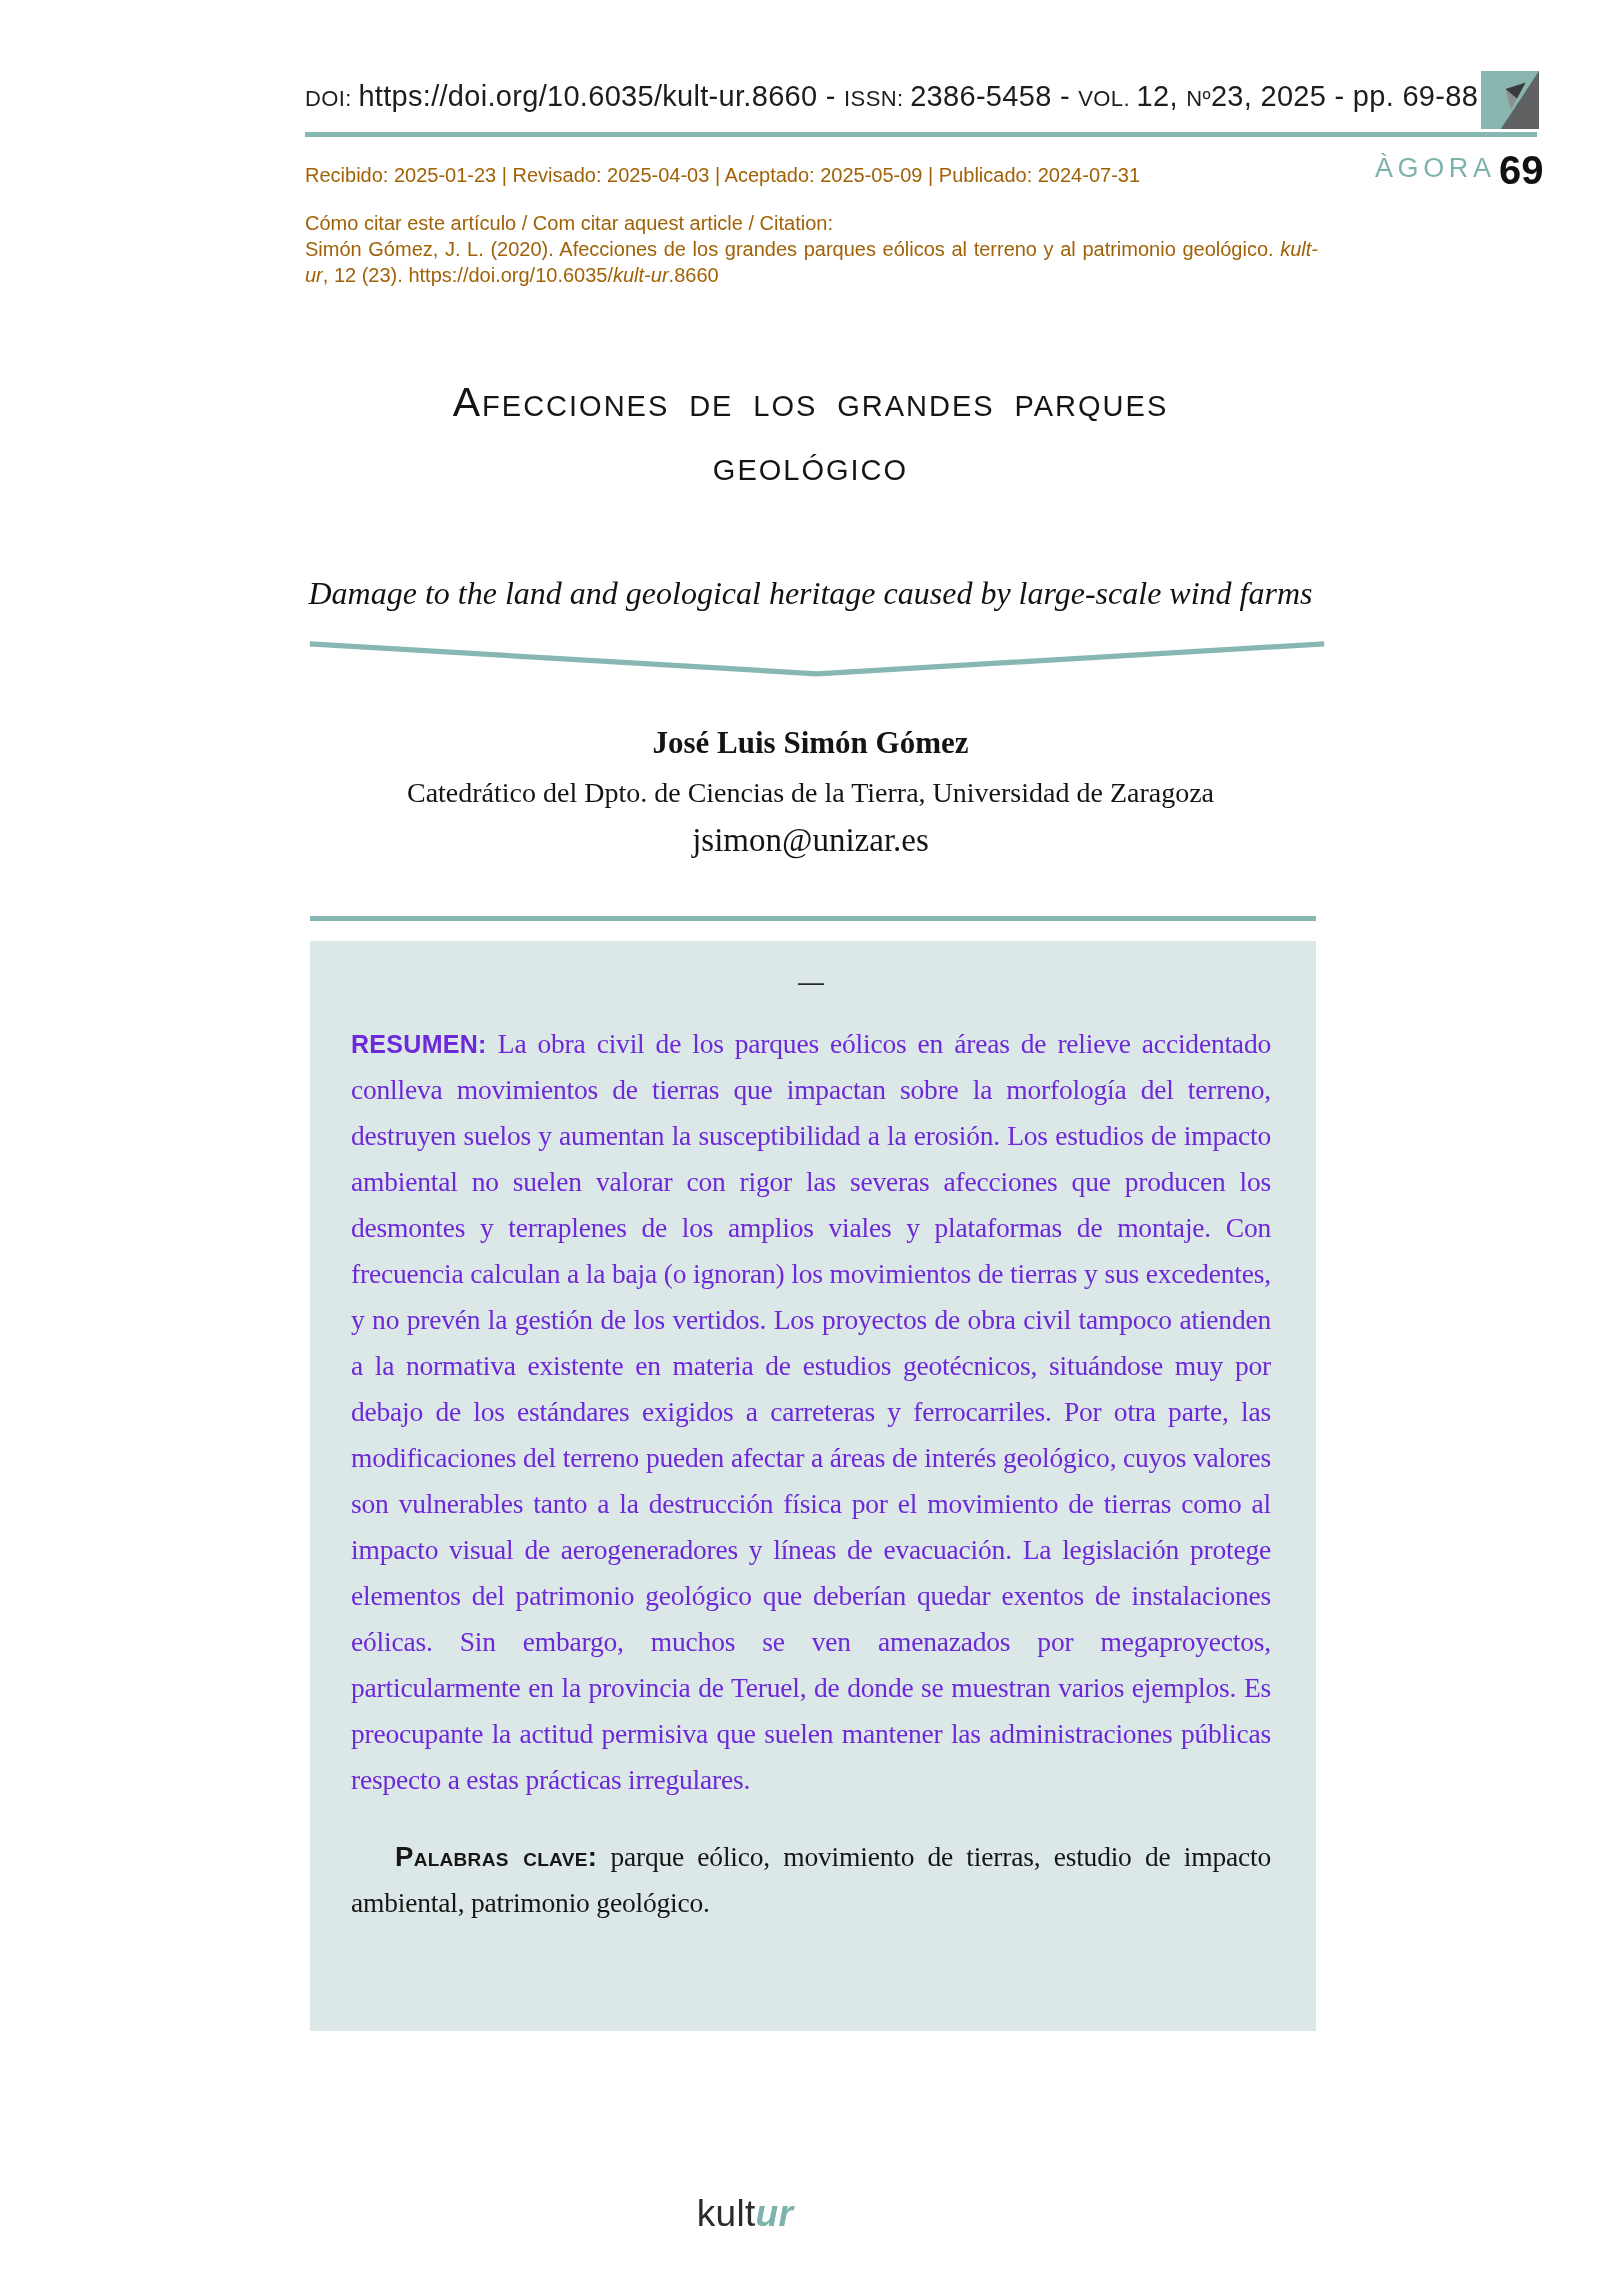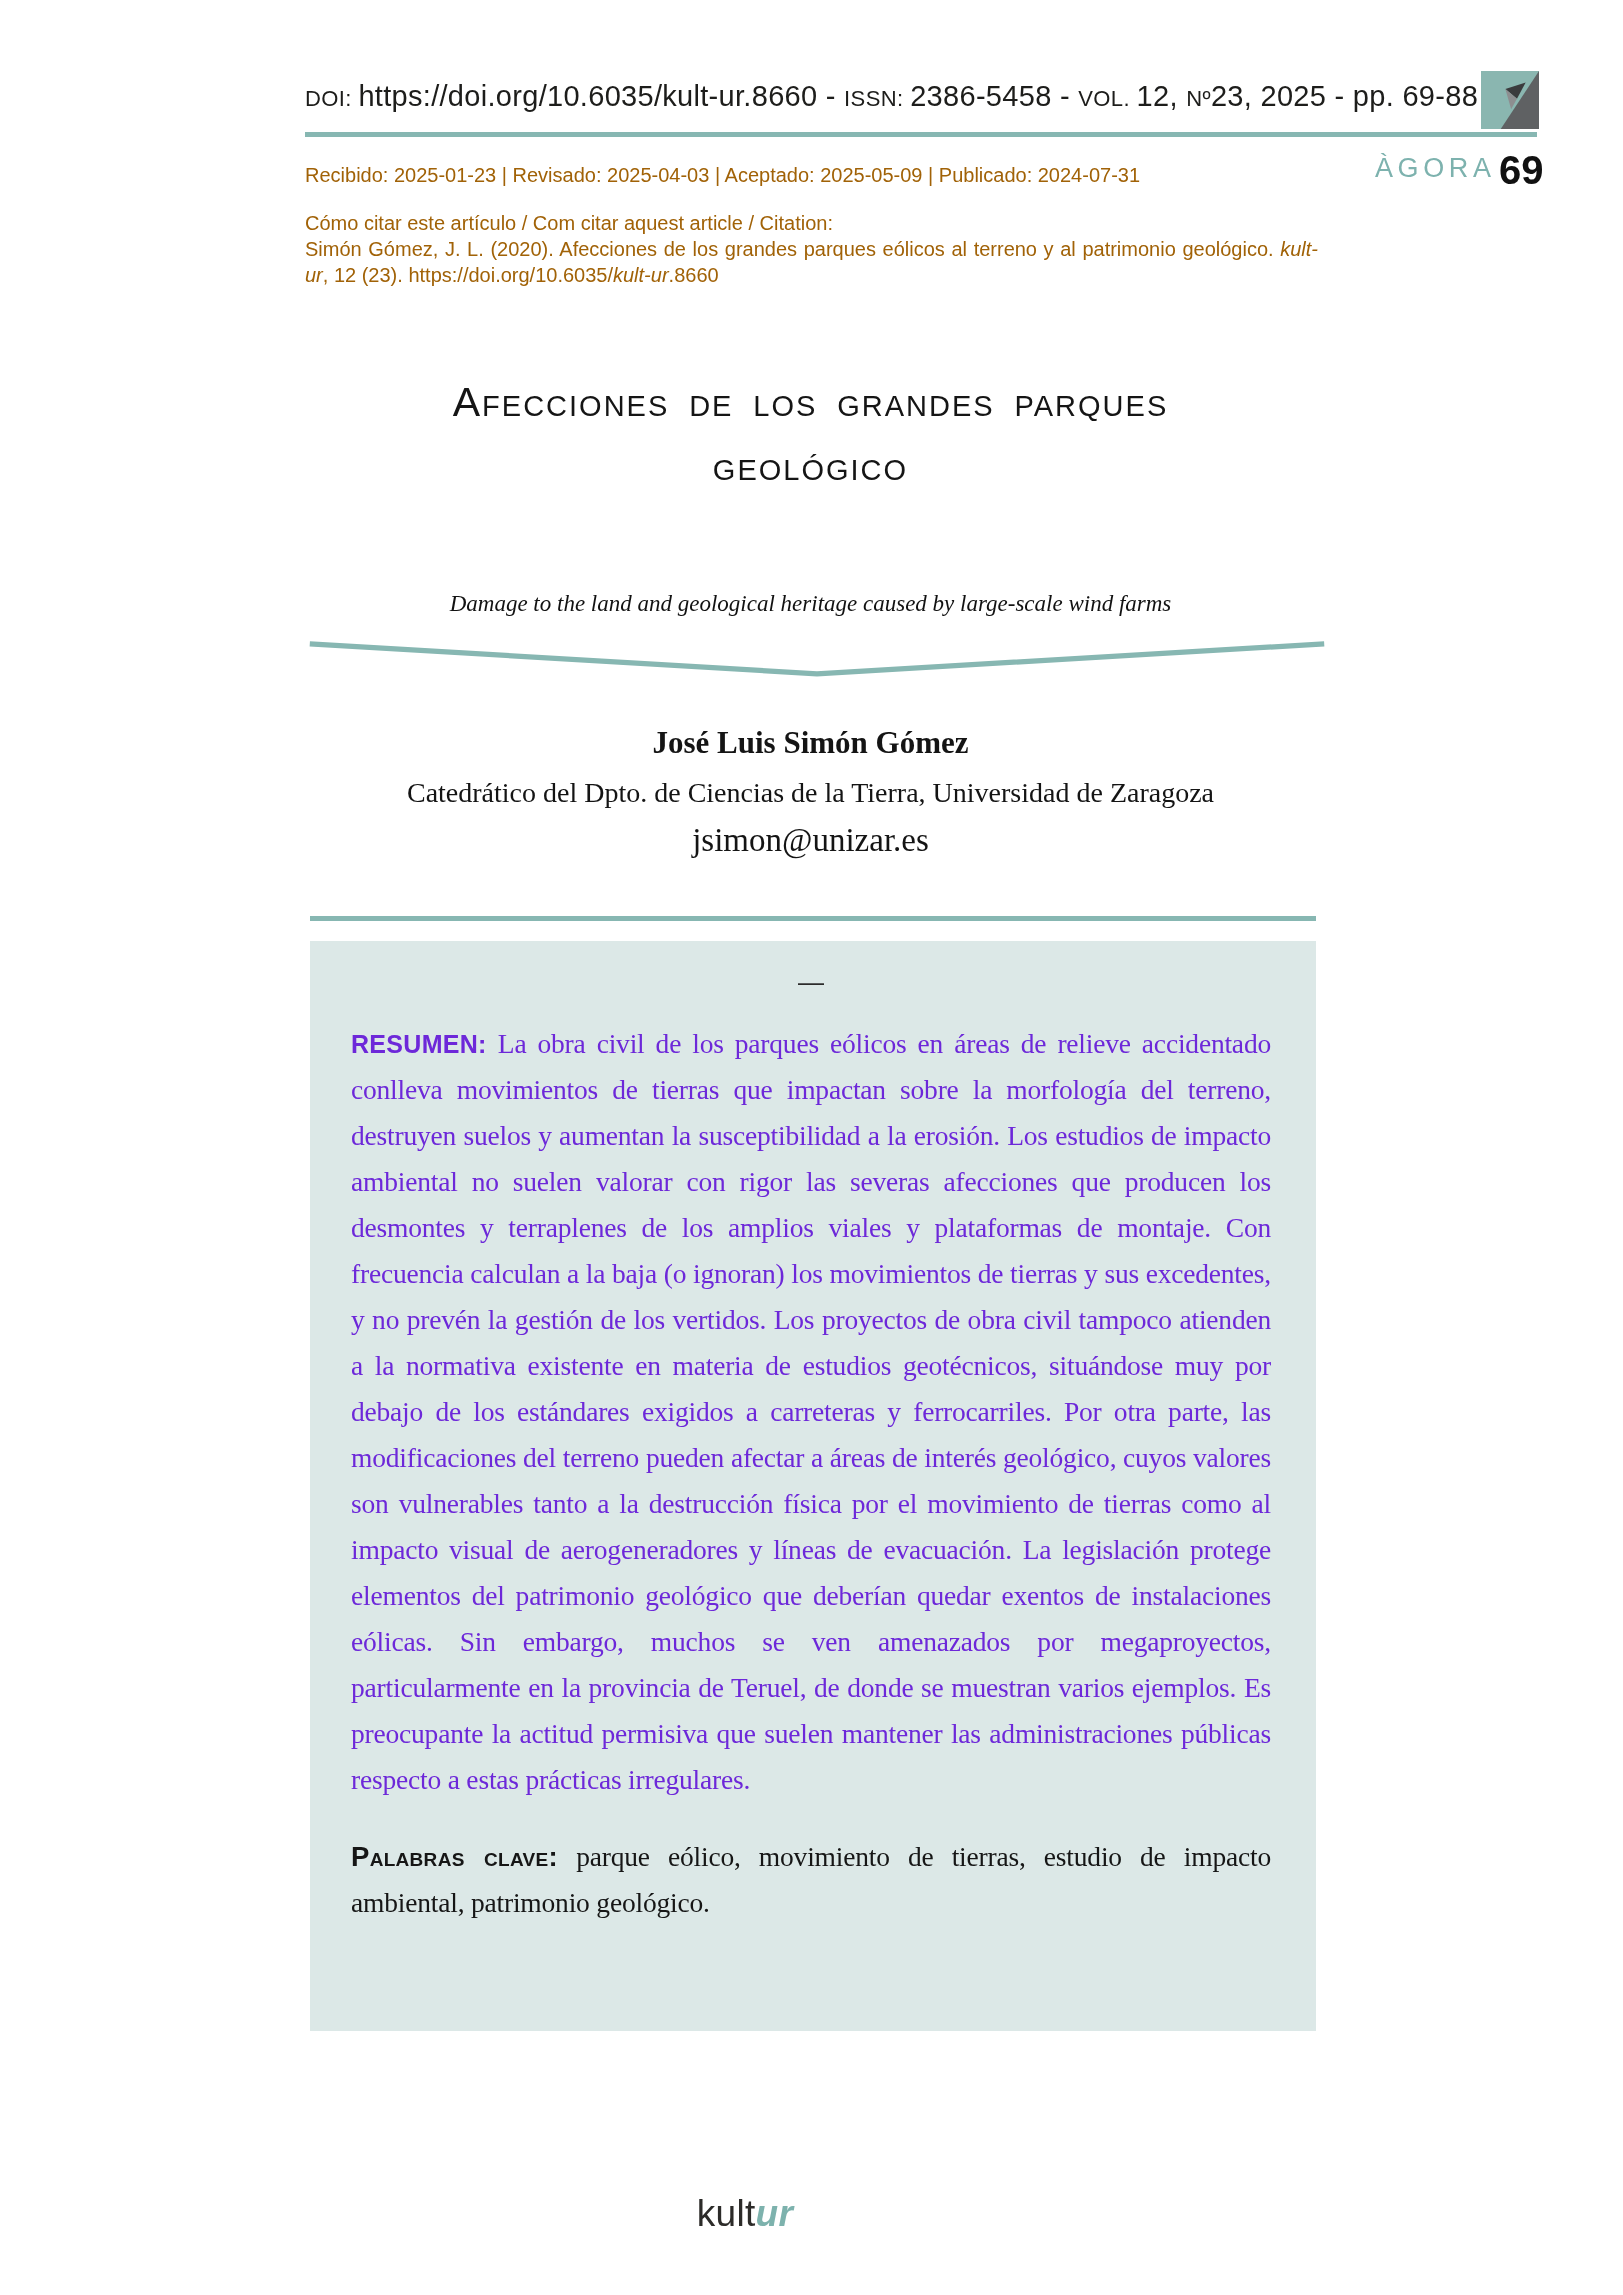--- a/index.html
+++ b/index.html
@@ -45,21 +45,21 @@
     position:absolute;left:305px;top:370px;width:1011px;
     font-family:Liberation Sans, sans-serif;
     font-variant:small-caps;
     font-size:41px;line-height:64px;
     letter-spacing:2px;word-spacing:6.5px;
     text-align:center;color:#151515;
   }
   .subtitle{
     position:absolute;left:266px;top:575px;width:1089px;
     font-family:"Liberation Serif",serif;font-style:italic;
-    font-size:23px;text-align:center;color:#121212;margin-top:16px;
+    font-size:32px;text-align:center;color:#121212;
   }
   .chevron{position:absolute;left:305px;top:636px;width:1024px;height:47px;}
   
   .author-block{
     position:absolute;left:305px;top:725px;width:1011px;
     font-family:"Liberation Serif",serif;text-align:center;color:#141414;
   }
   .author-name{font-size:31px;font-weight:bold;margin:0 0 15.7px 0;}
   .author-aff{font-size:28px;margin:0 0 13px 0;}
   .author-email{font-size:33px;margin:0;}
@@ -88,21 +88,21 @@
     font-size:25px;letter-spacing:0.3px;
   }
   .keywords-p{
     margin:31px 0 0 0;
     font-family:"Liberation Serif",serif;
     font-size:27.5px;line-height:46px;letter-spacing:-0.2px;
     text-align:justify;color:#161616;
   }
   .keywords-p .lbl{
     font-family:"Liberation Sans",sans-serif;font-weight:bold;
-    font-variant:small-caps;font-size:27.5px;letter-spacing:0.3px;
+    font-variant:small-caps;font-size:27.5px;letter-spacing:0.3px;margin-left:44px;
   }
   
   .footer-logo{
     position:absolute;left:0;top:2193px;width:1490px;
     text-align:center;font-size:37px;letter-spacing:0.3px;
   }
   .footer-logo .kult{color:#2c2b29;}
   .footer-logo .ur{color:#7db2ad;font-weight:bold;font-style:italic;}
 </style>
 </head>

